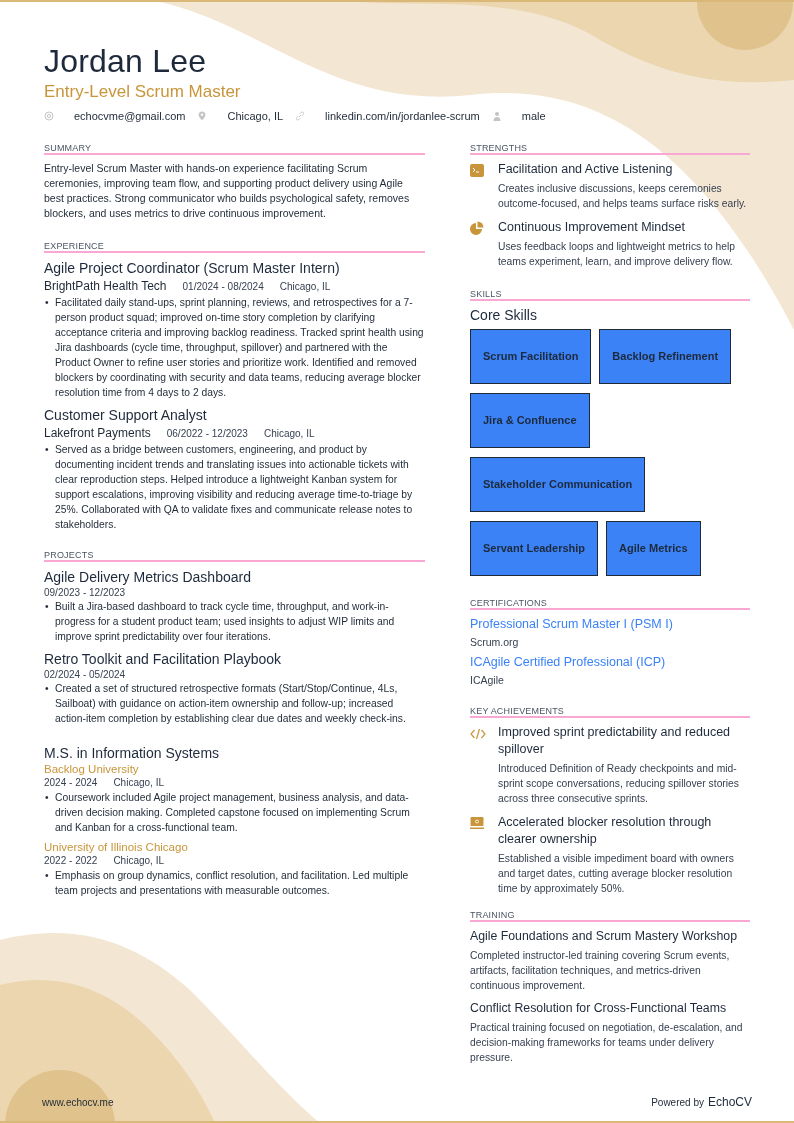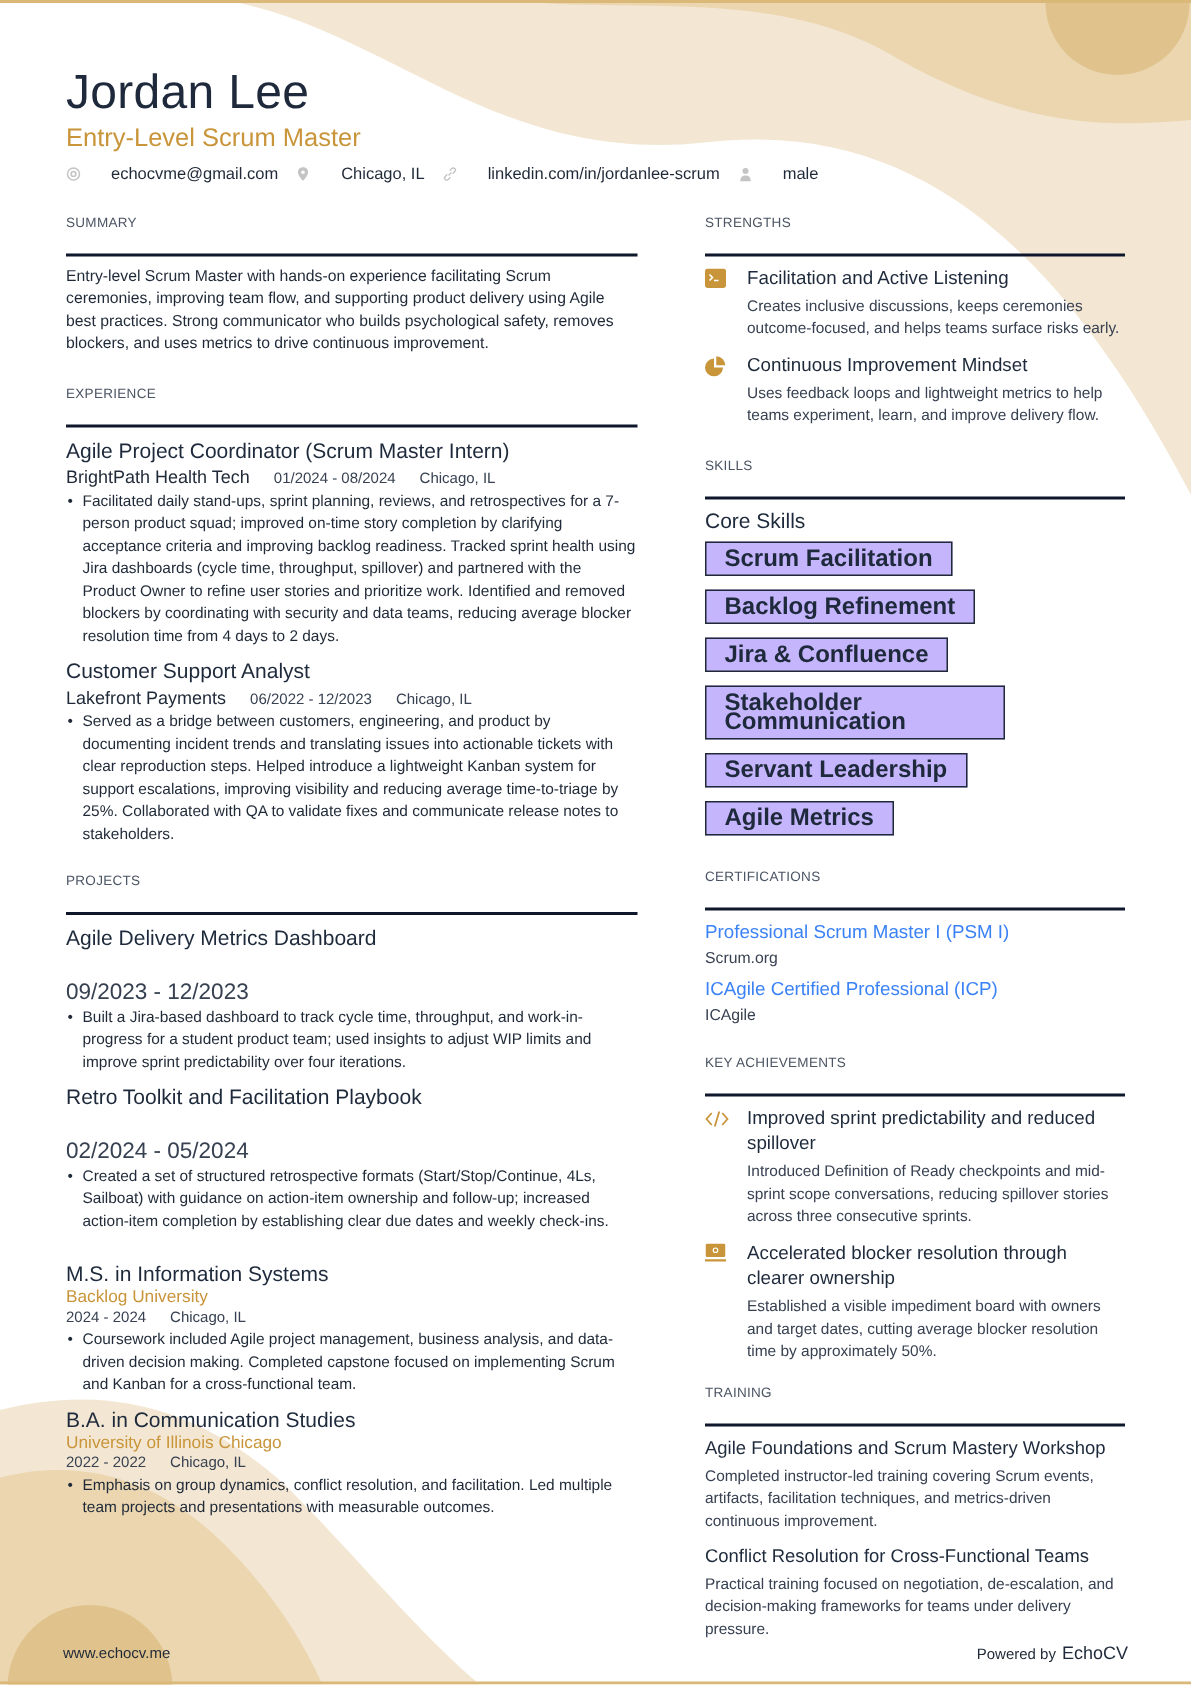--- a/index.html
+++ b/index.html
@@ -17,42 +17,42 @@
   .header { position: absolute; left: 44px; top: 42px; }
   .name { font-size: 32px; color: #1e2a3b; font-weight: 400; letter-spacing: 0.2px; line-height: 38px; }
   .role { font-size: 17px; color: #c9953a; margin-top: 4px; line-height: 16px; }
   .contacts { display: flex; align-items: center; gap: 12px; margin-top: 10px; font-size: 11px; color: #1f2937; }
   .contact { display: flex; align-items: center; gap: 20px; }
   .cicon { width: 10px; height: 10px; display: inline-block; color: #bdbdbd; }
 
   .col-left { position: absolute; left: 44px; top: 143px; width: 381px; }
   .col-right { position: absolute; left: 470px; top: 143px; width: 280px; }
 
-  .sec-title { font-size: 9px; color: #4b5563; letter-spacing: 0.2px; text-transform: uppercase; padding-bottom: 16px; border-bottom: 2px solid #0f172a; margin-bottom: 6px; }
+  .sec-title { font-size: 9px; color: #4b5563; letter-spacing: 0.2px; text-transform: uppercase; padding-bottom: 0; border-bottom: 2px solid #f9a8d4; margin-bottom: 6px; }
   .section { margin-bottom: 14px; }
 
   .summary { font-size: 10.5px; line-height: 15px; color: #1f2937; }
 
   .item-title { font-size: 14px; color: #1e2a3b; line-height: 18px; }
   .meta { display: flex; gap: 16px; align-items: baseline; font-size: 10px; color: #374151; margin: 2px 0 2px; }
   .meta .company { font-size: 12px; color: #1f2937; }
   .bullets { list-style: none; font-size: 10.3px; line-height: 15px; color: #1f2937; margin-bottom: 4px; }
   .bullets li { position: relative; padding-left: 11px; }
   .bullets li::before { content: "•"; position: absolute; left: 1px; top: 0; }
-  .date-line { font-size: 15px; color: #374151; margin: 19px 0 1px; }
+  .date-line { font-size: 10px; color: #374151; margin: 1px 0 1px; }
   .school { font-size: 11.5px; color: #c9953a; margin-top: 1px; }
 
   .str-item { display: flex; gap: 10px; margin-bottom: 8px; }
   .str-icon { width: 18px; flex: 0 0 18px; padding-top: 2px; }
   .str-title { font-size: 12.5px; color: #1e2a3b; line-height: 17px; }
   .str-desc { font-size: 10.3px; color: #374151; line-height: 15px; margin-top: 3px; }
 
   .skill-group { font-size: 14px; color: #1e2a3b; margin: 2px 0 6px; }
   .chips { display: flex; flex-wrap: wrap; gap: 9px 8px; width: 280px; }
-  .chip { border: 1.2px solid #1f2937; padding: 4px 12px; font-size: 16px; font-weight: 700; color: #1e2a3b; background: #c4b5fd; line-height: 13px; }
+  .chip { border: 1.2px solid #1f2937; padding: 20px 12px; font-size: 11px; font-weight: 700; color: #1e2a3b; background: #3b82f6; line-height: 13px; }
 
   .cert-title { font-size: 12.5px; color: #3b82f6; line-height: 17px; margin-top: 2px; }
   .cert-org { font-size: 10.5px; color: #374151; margin: 3px 0 6px; }
 
   .train-title { font-size: 12.3px; color: #1e2a3b; line-height: 17px; }
   .train-desc { font-size: 10.3px; color: #374151; line-height: 15px; margin: 3px 0 7px; }
 
   .footer-left { position: absolute; left: 42px; bottom: 15px; font-size: 10px; color: #1f2937; }
   .footer-right { position: absolute; right: 42px; bottom: 14px; font-size: 10px; color: #1f2937; display: flex; align-items: baseline; gap: 4px; }
   .footer-right .brand { font-size: 12px; color: #1e2a3b; }
@@ -166,21 +166,20 @@
         <div class="school">Backlog University</div>
         <div class="meta">
           <span>2024 - 2024</span>
           <span>Chicago, IL</span>
         </div>
         <ul class="bullets">
           <li>Coursework included Agile project management, business analysis, and data-driven decision making. Completed capstone focused on implementing Scrum and Kanban for a cross-functional team.</li>
         </ul>
       </div>
       <div style="margin-top:6px">
-        <div class="item-title">B.A. in Communication Studies</div>
         <div class="school">University of Illinois Chicago</div>
         <div class="meta">
           <span>2022 - 2022</span>
           <span>Chicago, IL</span>
         </div>
         <ul class="bullets">
           <li>Emphasis on group dynamics, conflict resolution, and facilitation. Led multiple team projects and presentations with measurable outcomes.</li>
         </ul>
       </div>
     </div>

